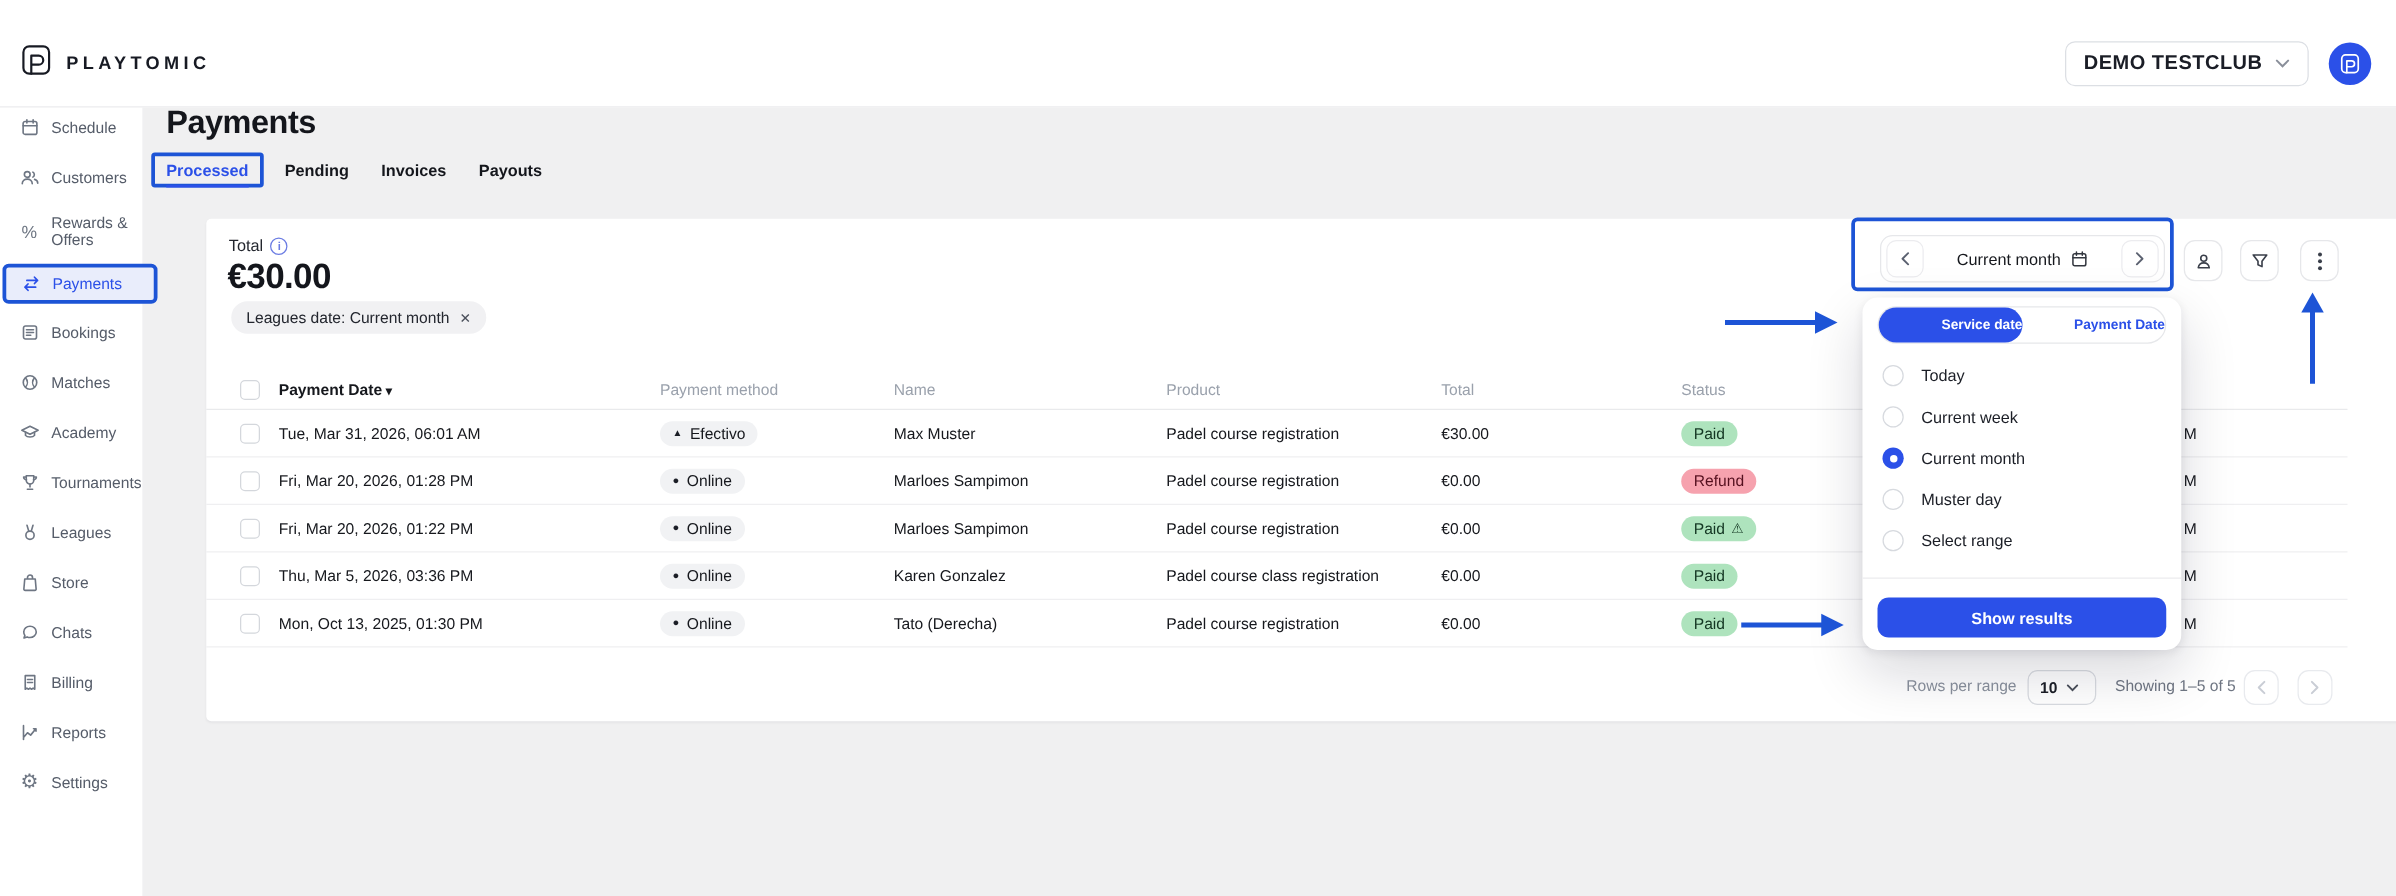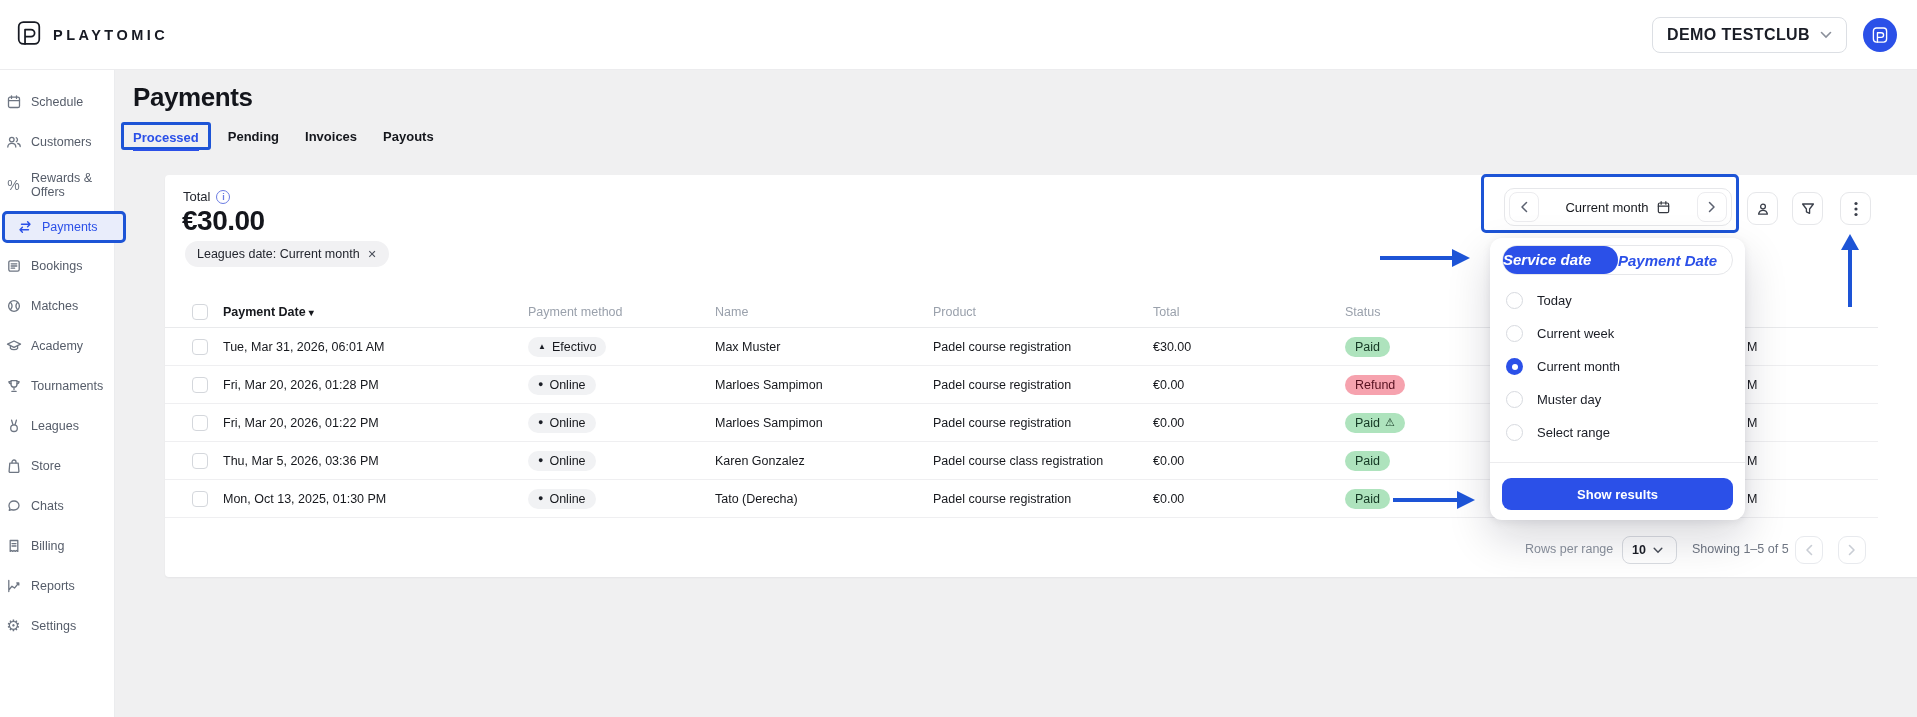--- a/index.html
+++ b/index.html
@@ -1,35 +1,35 @@
 <!DOCTYPE html>
 <html><head>
 <meta charset="utf-8">
 <style>
   * { margin:0; padding:0; box-sizing:border-box; }
   html,body { background:#fff; }
   body { font-family:"Liberation Sans", sans-serif; color:#16181d; }
   .stage { position:relative; width:1917px; height:717px; background:#fff; overflow:hidden; }
 
   
-  .topbar { position:absolute; left:0; top:0; width:1917px; height:70px; background:#fff;
+  .topbar { position:absolute; left:0; top:16px; width:1917px; height:70px; background:#fff;
             border-bottom:1px solid #ececee; display:flex; align-items:center; z-index:50; }
   .brand { display:flex; align-items:center; gap:10px; margin-left:15px; }
   .brand-word { font-size:14.5px; font-weight:700; letter-spacing:3.5px; color:#171a23; }
   .topbar-right { position:absolute; right:20px; top:0; height:70px; display:flex; align-items:center; gap:16px; }
   .club-btn { display:flex; align-items:center; gap:10px; border:1px solid #dcdfe4; border-radius:8px;
               background:#fff; padding:8px 14px; cursor:pointer; }
   .club-btn span { font-size:16px; font-weight:700; letter-spacing:.4px; color:#1a1d26; }
   .blue-circle { width:34px; height:34px; border-radius:50%; background:#2b50e8; display:flex;
                  align-items:center; justify-content:center; cursor:pointer; }
 
   
   .sidebar { position:absolute; left:0; top:70px; width:115px; height:647px; background:#fff;
              border-right:1px solid #ebecee; z-index:40; padding-top:12px; overflow:visible; }
-  .side-item { height:40px; display:flex; align-items:center; gap:9px; padding-left:5px; cursor:pointer; }
+  .side-item { height:40px; display:flex; align-items:center; gap:9px; padding-left:15px; cursor:pointer; }
   .side-item .lbl { font-size:12.5px; color:#555c69; line-height:1.15; }
   .side-item--tall { height:46px; }
   .side-item--active { height:32px; margin:3px 0 3px 2px; width:124px; padding-left:11px;
                        border:3px solid #1d54d6; border-radius:5px; background:#e9edfb; }
   .side-item--active .lbl { color:#2b50e8; font-weight:500; }
   .sicon { width:17px; height:17px; flex:0 0 17px; display:flex; align-items:center; justify-content:center; }
   .sicon svg { display:block; }
   .glyph-icon { font-size:14px; color:#6e7683; line-height:1; }
 
   
@@ -95,21 +95,21 @@
                   font-size:13px; color:#16181d; cursor:pointer; }
   .icon-btn { position:absolute; top:192px; width:31px; height:33px; background:#fff; border:1px solid #e6e7ea;
               border-radius:9px; display:flex; align-items:center; justify-content:center; cursor:pointer; z-index:25; }
   .btn-person{left:1747px;} .btn-filter{left:1792px;} .btn-kebab{left:1840px;}
 
   
   .popover { position:absolute; left:1490px; top:238px; width:255px; height:282px; background:#fff;
              border-radius:12px; box-shadow:0 18px 44px rgba(10,15,40,.16), 0 2px 8px rgba(10,15,40,.08); z-index:30; }
   .seg { position:absolute; left:12px; top:7px; width:231px; height:30px; border:1px solid #e6e7ea;
          border-radius:15px; display:flex; align-items:center; }
-  .seg-item { flex:1; text-align:left; font-size:15px; font-weight:600; color:#2b50e8; cursor:pointer;font-style:italic; }
+  .seg-item { flex:1; text-align:right; font-size:11px; font-weight:600; color:#2b50e8; cursor:pointer; }
   .seg-item--on { background:#2b50e8; color:#fff; border-radius:14px; height:28px; line-height:28px; margin:0; flex:0 0 115px; }
   .opts { position:absolute; left:0; top:46px; width:255px; }
   .opt { height:33px; display:flex; align-items:center; gap:14px; padding-left:16px; cursor:pointer; }
   .radio { width:17px; height:17px; border-radius:50%; border:1.5px solid #d7dadf; background:#fff; }
   .radio--on { border:none; background:#2b50e8; position:relative; }
   .radio--on::after { content:""; position:absolute; left:5.5px; top:5.5px; width:6px; height:6px;
                       border-radius:50%; background:#fff; }
   .opt .olbl { font-size:13px; color:#1b1e26; }
   .pop-divider { position:absolute; left:0; top:224px; width:255px; height:1px; background:#ececee; }
   .show-btn { position:absolute; left:12px; top:240px; width:231px; height:32px; background:#2b50e8;

